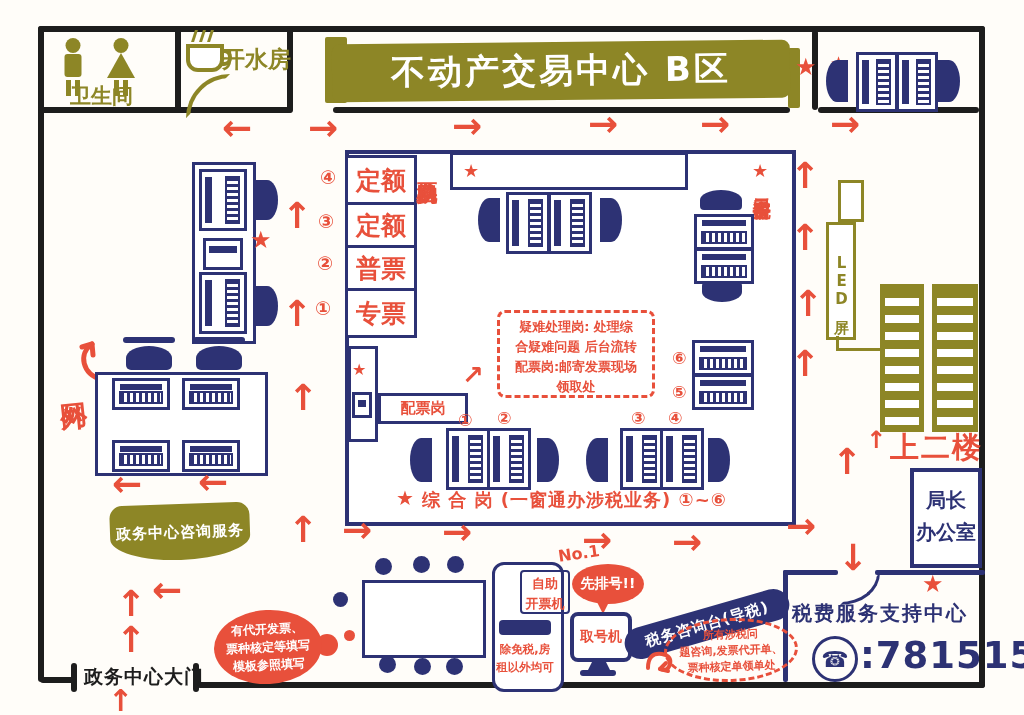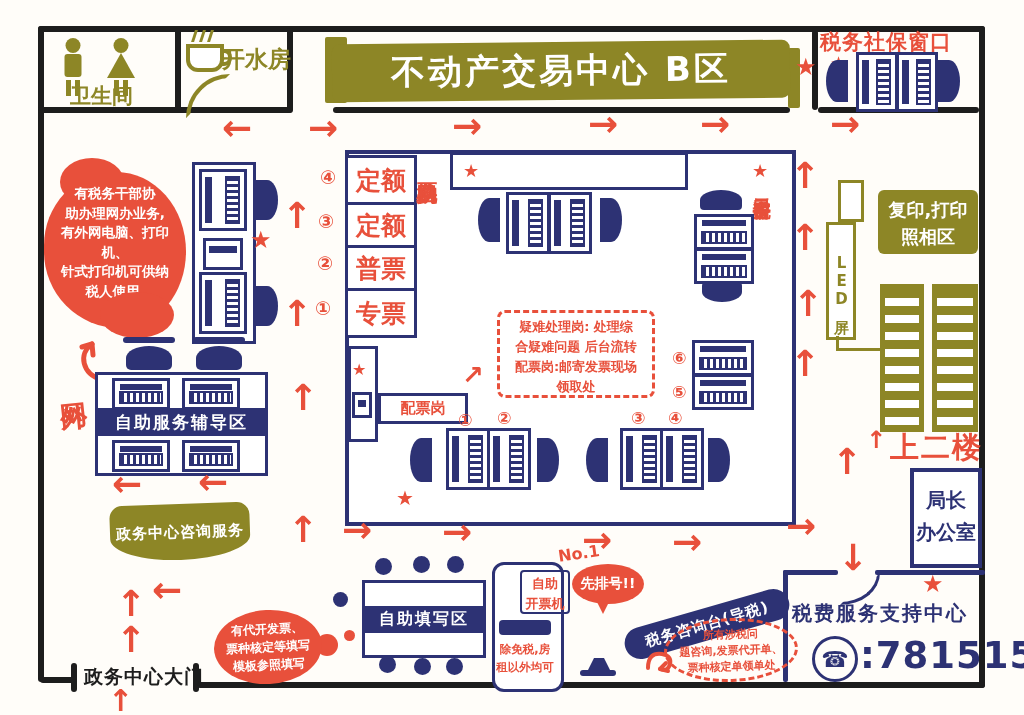--- a/index.html
+++ b/index.html
@@ -104,41 +104,33 @@
   <div class="cup" style="left:186px;top:44px;"></div>
   <div class="abs" style="left:222px;top:44px;color:var(--olive);font-size:23px;font-weight:bold;">开水房</div>
   <div class="arc-olive" style="left:186px;top:74px;"></div>
 
   <div class="abs" style="left:332px;top:42px;width:458px;height:58px;background:var(--olive);border-radius:8px;transform:rotate(-0.6deg);
               display:flex;align-items:center;justify-content:center;">
     <span style="color:#fff;font-size:34px;font-weight:bold;letter-spacing:3px;">不动产交易中心 B区</span>
   </div>
   <div class="star" style="left:795px;top:55px;font-size:24px;"></div>
 
-  <div class="abs" style="left:820px;top:28px;color:var(--red);font-size:21px;font-weight:bold;letter-spacing:1px;">税务社保窗口</div>
   <div class="star" style="left:830px;top:54px;font-size:19px;"></div>
   <div class="chL" style="left:826px;top:60px;width:22px;height:42px;"></div>
   <div class="pcv" style="left:856px;top:52px;width:36px;height:54px;"></div>
   <div class="pcv" style="left:896px;top:52px;width:36px;height:54px;"></div>
   <div class="chR" style="left:938px;top:60px;width:22px;height:42px;"></div>
 
   <div class="ar aL" style="left:222px;top:110px;"></div>
   <div class="ar aR" style="left:308px;top:110px;"></div>
   <div class="ar aR" style="left:452px;top:108px;"></div>
   <div class="ar aR" style="left:588px;top:106px;"></div>
   <div class="ar aR" style="left:700px;top:106px;"></div>
   <div class="ar aR" style="left:830px;top:106px;"></div>
 
-  <div class="cloud" style="left:44px;top:172px;width:142px;height:156px;">
-    <div class="abs txt" style="left:4px;top:12px;width:134px;color:#fff;font-size:13.5px;line-height:1.45;text-align:center;font-weight:bold;">有税务干部协
-助办理网办业务,
-有外网电脑、打印机、
-针式打印机可供纳
-税人使用.</div>
-  </div>
   <svg class="abs" style="left:68px;top:332px;" width="44" height="52" viewBox="0 0 44 52">
     <path d="M34 48 C 14 42, 10 22, 24 12" stroke="#e8503b" stroke-width="5" fill="none" stroke-linecap="round"></path>
     <path d="M24 12 l-10 3 M24 12 l1 11" stroke="#e8503b" stroke-width="5" fill="none" stroke-linecap="round"></path>
   </svg>
   <div class="abs vtext" style="left:52px;top:382px;color:var(--red);font-size:27px;font-weight:bold;transform:rotate(-6deg);">外网</div>
 
   <div class="abs" style="left:192px;top:162px;width:58px;height:176px;border:3px solid var(--navy);background:#fff;"></div>
   <div class="pcv" style="left:199px;top:169px;width:42px;height:56px;"></div>
   <div class="printer" style="left:203px;top:238px;width:34px;height:26px;"></div>
   <div class="pcv" style="left:199px;top:272px;width:42px;height:56px;"></div>
@@ -146,23 +138,20 @@
   <div class="chR" style="left:256px;top:286px;width:22px;height:40px;"></div>
   <div class="star" style="left:250px;top:228px;font-size:24px;"></div>
   <div class="ar aU" style="left:282px;top:198px;"></div>
   <div class="ar aU" style="left:282px;top:296px;"></div>
 
   <div class="stool" style="left:126px;top:346px;width:46px;height:24px;"></div>
   <div class="stool" style="left:196px;top:346px;width:46px;height:24px;"></div>
   <div class="abs" style="left:95px;top:372px;width:167px;height:98px;border:3px solid var(--navy);background:#fff;"></div>
   <div class="pch" style="left:112px;top:378px;width:52px;height:26px;"></div>
   <div class="pch" style="left:182px;top:378px;width:52px;height:26px;"></div>
-  <div class="abs" style="left:95px;top:408px;width:173px;height:28px;background:var(--navy);display:flex;align-items:center;justify-content:center;">
-    <span style="color:#fff;font-size:17px;font-weight:bold;letter-spacing:2px;">自助服务辅导区</span>
-  </div>
   <div class="pch" style="left:112px;top:440px;width:52px;height:26px;"></div>
   <div class="pch" style="left:182px;top:440px;width:52px;height:26px;"></div>
   <div class="ar aL" style="left:112px;top:466px;"></div>
   <div class="ar aL" style="left:198px;top:464px;"></div>
 
   <div class="abs" style="left:110px;top:504px;width:140px;height:56px;background:var(--olive);
               border-radius:14px 14px 55% 55%/14px 14px 45% 45%;display:flex;align-items:center;justify-content:center;transform:rotate(-2deg);">
     <span style="color:#fff;font-size:15px;font-weight:bold;letter-spacing:1px;">政务中心咨询服务</span>
   </div>
 
@@ -236,29 +225,27 @@
   <div class="chR" style="left:537px;top:438px;width:22px;height:44px;"></div>
 
   <div class="abs" style="left:631px;top:408px;color:var(--red);font-size:17px;font-weight:bold;">③</div>
   <div class="abs" style="left:668px;top:408px;color:var(--red);font-size:17px;font-weight:bold;">④</div>
   <div class="chL" style="left:586px;top:438px;width:22px;height:44px;"></div>
   <div class="pcv" style="left:620px;top:428px;width:38px;height:56px;"></div>
   <div class="pcv" style="left:660px;top:428px;width:38px;height:56px;"></div>
   <div class="chR" style="left:708px;top:438px;width:22px;height:44px;"></div>
 
   <div class="star" style="left:396px;top:488px;font-size:20px;"></div>
+  <div class="abs" style="left:422px;top:488px;color:var(--red);font-size:18px;font-weight:bold;letter-spacing:1px;">综 合 岗 (一窗通办涉税业务) ①~⑥</div>
 
   <div class="abs" style="left:838px;top:180px;width:20px;height:36px;border:3px solid var(--olive);background:#fff;"></div>
   <div class="abs" style="left:826px;top:222px;width:24px;height:112px;border:3px solid var(--olive);background:#fff;display:flex;align-items:center;justify-content:center;">
     <span class="vtext" style="color:var(--olive);font-size:15px;font-weight:bold;line-height:1;">LED屏</span>
   </div>
   <div class="abs" style="left:836px;top:336px;width:44px;height:12px;border-left:3px solid var(--olive);border-bottom:3px solid var(--olive);"></div>
-  <div class="abs txt" style="left:878px;top:190px;width:100px;height:64px;background:var(--olive);border-radius:6px;color:#fff;
-              font-size:18px;font-weight:bold;text-align:center;line-height:1.5;padding-top:6px;box-sizing:border-box;">复印,打印
-照相区</div>
   <div class="ladder" style="left:880px;top:284px;width:34px;height:138px;"></div>
   <div class="ladder" style="left:932px;top:284px;width:36px;height:138px;"></div>
   <div class="ar aU" style="left:866px;top:428px;font-size:24px;"></div>
   <div class="abs" style="left:890px;top:428px;color:var(--red);font-size:29px;font-weight:bold;letter-spacing:2px;">上二楼</div>
 
   <div class="ar aU" style="left:790px;top:158px;"></div>
   <div class="ar aU" style="left:790px;top:220px;"></div>
   <div class="ar aU" style="left:793px;top:286px;"></div>
   <div class="ar aU" style="left:790px;top:346px;"></div>
   <div class="ar aU" style="left:832px;top:444px;"></div>
@@ -289,37 +276,38 @@
   <div class="dot" style="left:375px;top:558px;width:17px;height:17px;"></div>
   <div class="dot" style="left:413px;top:556px;width:17px;height:17px;"></div>
   <div class="dot" style="left:447px;top:556px;width:17px;height:17px;"></div>
   <div class="dot" style="left:333px;top:592px;width:15px;height:15px;"></div>
   <div class="dot" style="left:379px;top:656px;width:17px;height:17px;"></div>
   <div class="dot" style="left:414px;top:658px;width:17px;height:17px;"></div>
   <div class="dot" style="left:446px;top:658px;width:17px;height:17px;"></div>
   <div class="rdot" style="left:316px;top:634px;width:22px;height:22px;"></div>
   <div class="rdot" style="left:344px;top:630px;width:11px;height:11px;"></div>
   <div class="abs" style="left:362px;top:580px;width:118px;height:72px;border:3px solid var(--navy);background:#fff;"></div>
-  <div class="abs" style="left:362px;top:606px;width:124px;height:27px;background:var(--navy);display:flex;align-items:center;justify-content:center;">
-    <span style="color:#fff;font-size:16px;font-weight:bold;letter-spacing:2px;">自助填写区</span>
-  </div>
 
   <div class="abs" style="left:492px;top:562px;width:66px;height:124px;border:3px solid var(--navy);border-radius:12px;background:#fff;"></div>
   <div class="abs txt" style="left:500px;top:570px;width:50px;height:44px;border:2px solid var(--navy);border-radius:4px;color:var(--red);
               font-size:13px;font-weight:bold;text-align:center;line-height:1.55;box-sizing:border-box;padding-top:2px;margin-left:20px;">自助
 开票机</div>
   <div class="nwall" style="left:499px;top:620px;width:52px;height:15px;border-radius:4px;"></div>
   <div class="abs txt" style="left:494px;top:640px;width:62px;color:var(--red);font-size:11.5px;font-weight:bold;text-align:center;line-height:1.6;">除免税,房
 租以外均可</div>
 
   <div class="abs" style="left:558px;top:544px;color:var(--red);font-size:16px;font-weight:bold;transform:rotate(-8deg);">No.1</div>
   <div class="abs" style="left:572px;top:564px;width:72px;height:40px;background:var(--red);border-radius:50%;display:flex;align-items:center;justify-content:center;">
     <span style="color:#fff;font-size:14px;font-weight:bold;">先排号!!</span>
   </div>
   <div class="abs" style="left:596px;top:600px;width:0;height:0;border-left:7px solid transparent;border-right:7px solid transparent;border-top:14px solid var(--red);"></div>
+  <div class="abs" style="left:570px;top:612px;width:54px;height:42px;border:4px solid var(--navy);border-radius:8px;background:#fff;
+              display:flex;align-items:center;justify-content:center;">
+    <span style="color:var(--red);font-size:14px;font-weight:bold;">取号机</span>
+  </div>
   <div class="abs" style="left:588px;top:658px;width:10px;height:0;border-bottom:12px solid var(--navy);border-left:6px solid transparent;border-right:6px solid transparent;"></div>
   <div class="nwall" style="left:580px;top:670px;width:36px;height:6px;border-radius:3px;"></div>
 
   <div class="abs" style="left:622px;top:608px;width:170px;height:32px;background:var(--navy);border-radius:16px;transform:rotate(-16deg);
               display:flex;align-items:center;justify-content:center;">
     <span style="color:#fff;font-size:15px;font-weight:bold;letter-spacing:1px;">税务咨询台(导税)</span>
   </div>
   <svg class="abs" style="left:644px;top:646px;" width="30" height="30" viewBox="0 0 30 30">
     <path d="M4 22 q 0 -16 14 -14 q 10 2 8 10 q -2 8 -10 5" stroke="#e8503b" stroke-width="4" fill="none" stroke-linecap="round"></path>
     <path d="M16 23 l8 2 M16 23 l6 -6" stroke="#e8503b" stroke-width="4" fill="none" stroke-linecap="round"></path>

